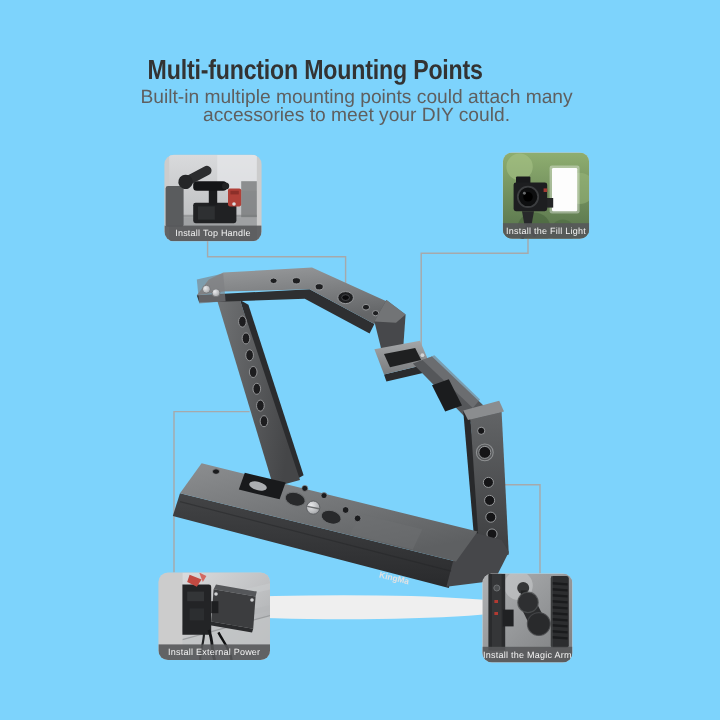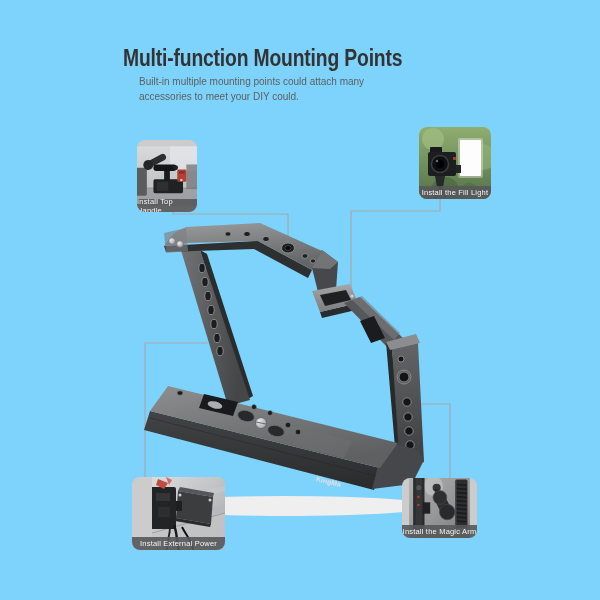--- a/index.html
+++ b/index.html
@@ -7,35 +7,35 @@
     position:relative; width:600px; height:600px; background:#7dd3fc;
     font-family:"Liberation Sans", sans-serif; overflow:hidden;
   }
   .title {
     position:absolute; left:123px; top:45px;
     font-size:23px; font-weight:700; color:#333333;
     letter-spacing:-0.2px; white-space:nowrap;
     transform:scaleX(0.84); transform-origin:left top;
   }
   .subtitle {
-    position:absolute; left:139px; top:74px;
-    font-size:10px; color:#5f5f5f; line-height:15px; white-space:nowrap;
+    position:absolute; left:117px; top:74px;
+    font-size:16px; color:#5f5f5f; line-height:15px; white-space:nowrap;text-align:center;
   }
   .thumb { position:absolute; border-radius:8px; overflow:hidden; background:#ccc; }
   .thumb svg.photo { display:block; width:100%; height:100%; }
   .thumb-label {
     position:absolute; left:0; right:0; bottom:0; height:13px;
     background:rgba(86,88,90,0.9); color:#f4f4f4;
     font-size:7.5px; letter-spacing:0.2px;
     display:flex; align-items:center; justify-content:center;
   }
-  #thumb-top-handle     { left:137px; top:140px; width:60px; height:72px; }
+  #thumb-top-handle     { left:137px; top:129px; width:81px; height:72px; }
   #thumb-fill-light     { left:419px; top:127px; width:72px; height:72px; }
   #thumb-external-power { left:132px; top:477px; width:73px; height:73px;padding-left:20px; }
-  #thumb-magic-arm      { left:402px; top:478px; width:75px; height:60px; }
+  #thumb-magic-arm      { left:402px; top:478px; width:75px; height:74px; }
   #cage-svg { position:absolute; left:0; top:0; }
 </style>
 </head>
 <body>
 
 <div id="canvas">
 
   <div class="title">Multi-function Mounting Points</div>
   <div class="subtitle">
     <div>Built-in multiple mounting points could attach many</div>

